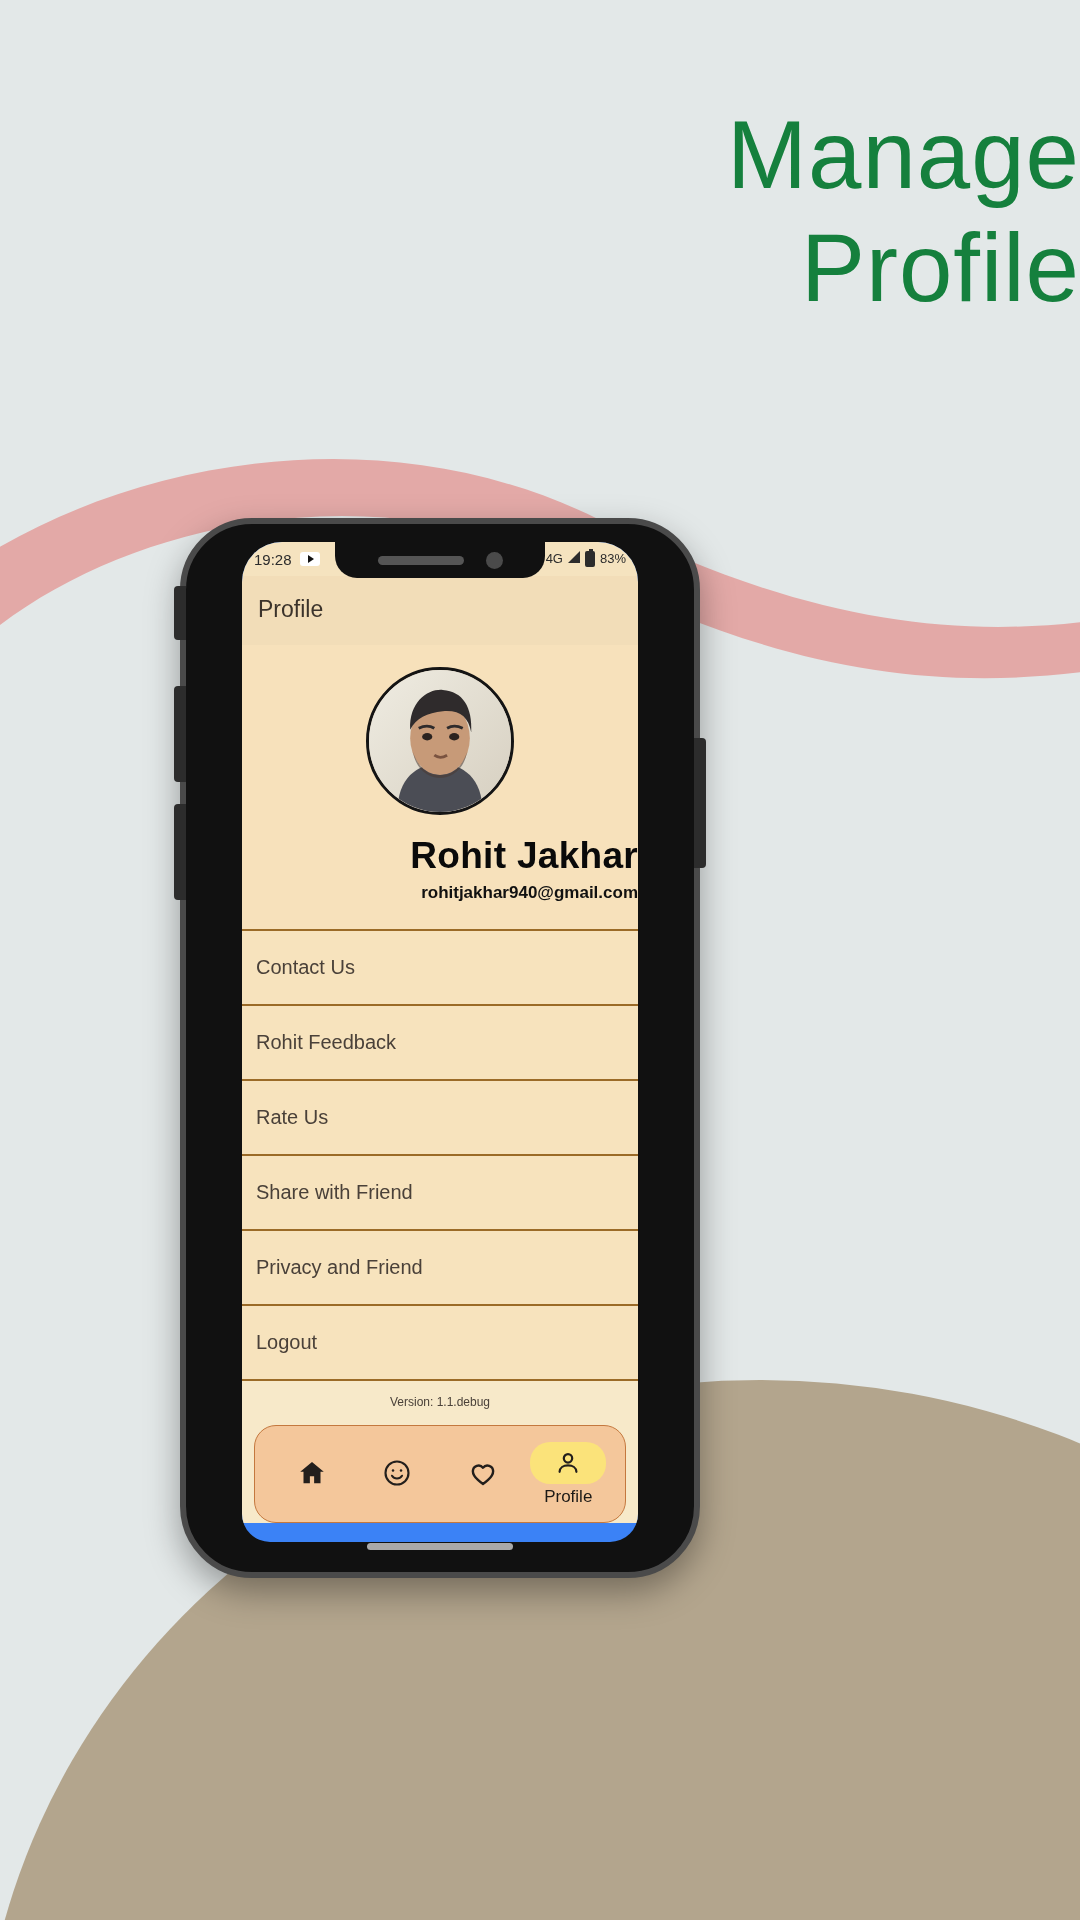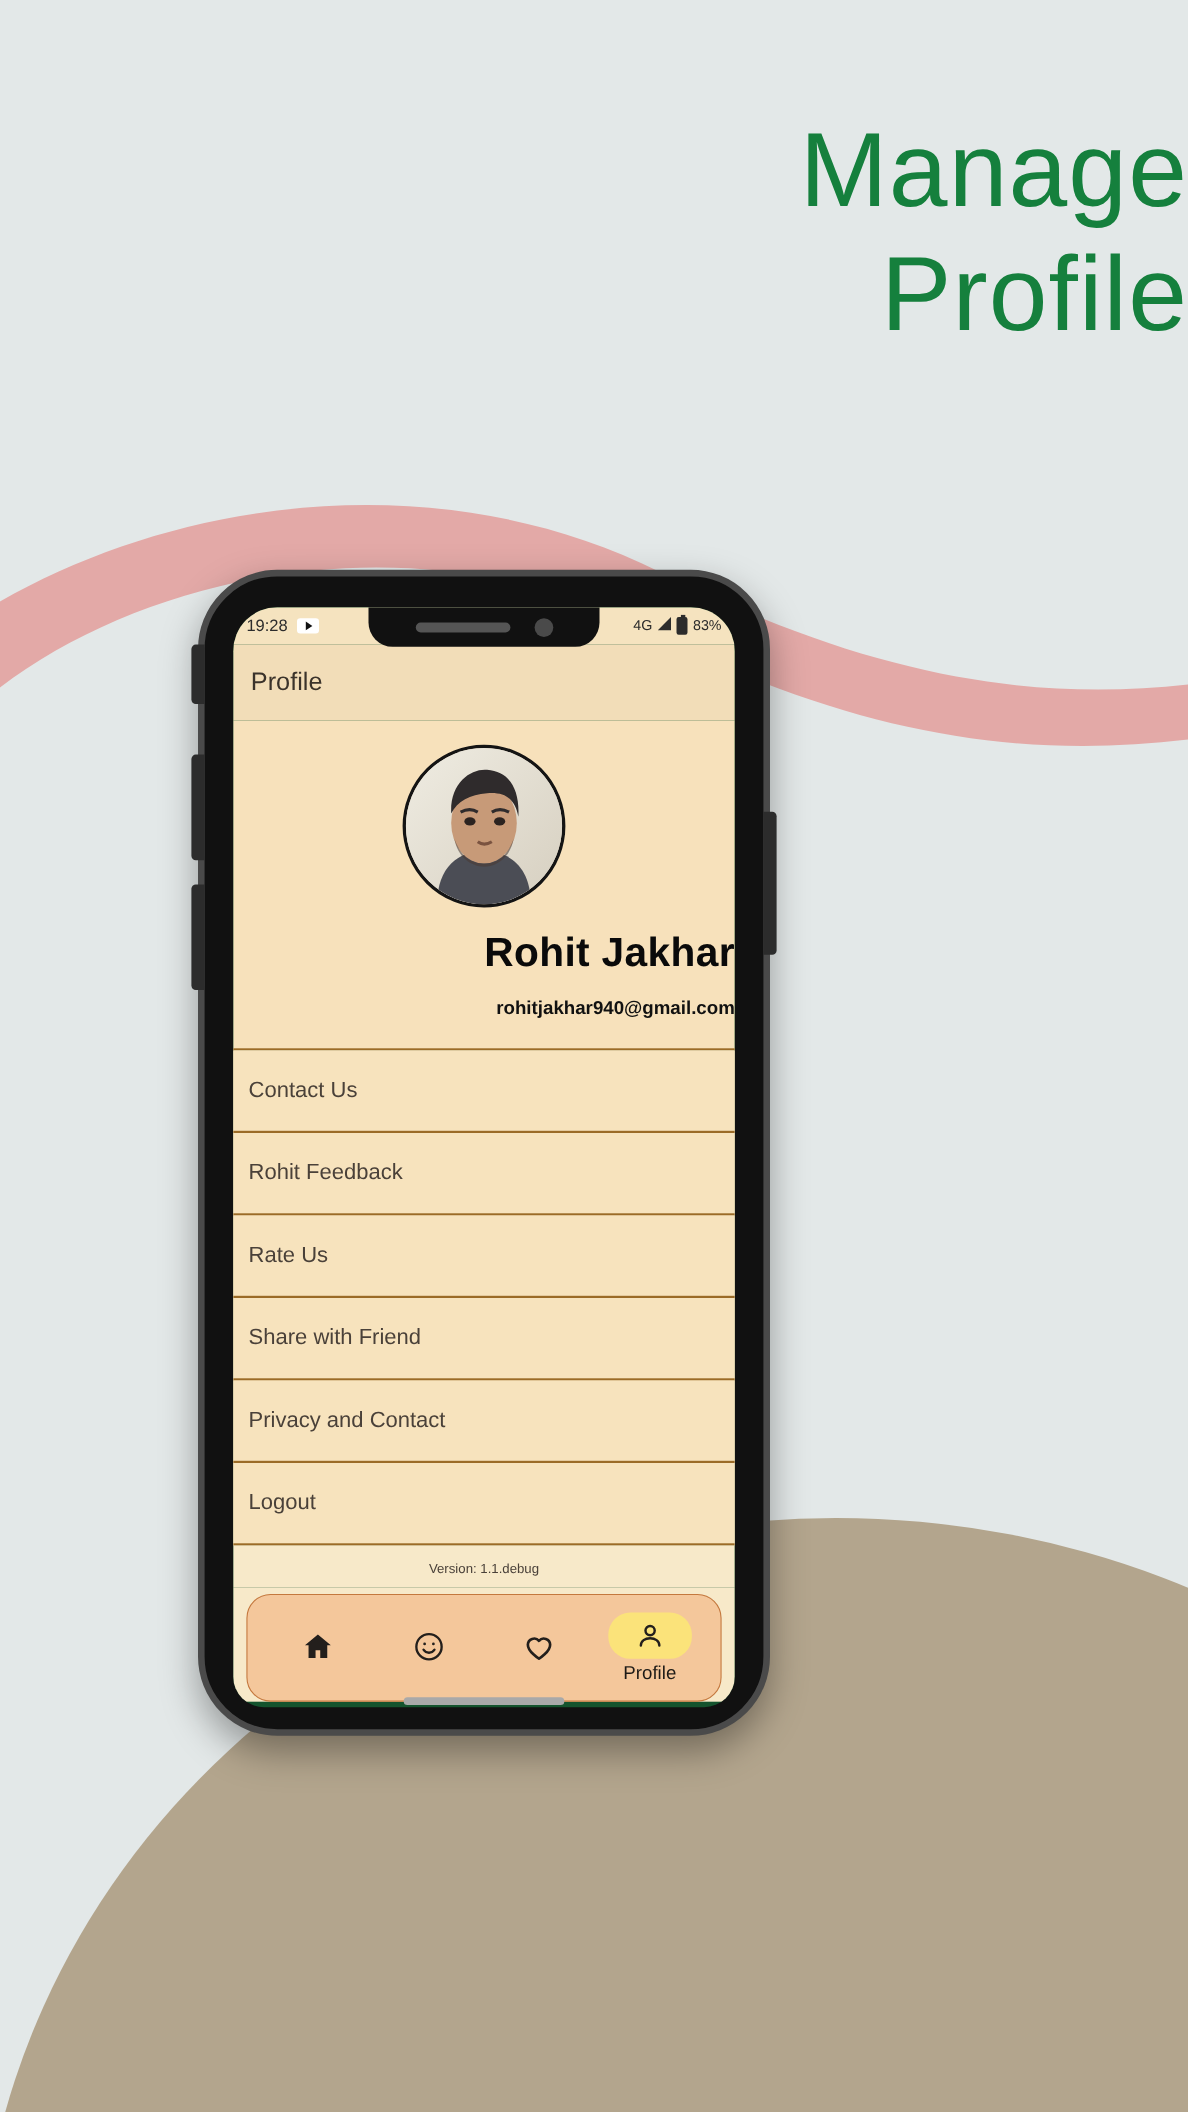--- a/index.html
+++ b/index.html
@@ -46,24 +46,24 @@
     z-index:4;
   }
   .side-btn { position:absolute; left:-12px; background:#2c2c2c; width:12px; border-radius:4px 0 0 4px; }
   .side-btn.b1 { top:62px;  height:54px; }
   .side-btn.b2 { top:162px; height:96px; }
   .side-btn.b3 { top:280px; height:96px; }
   .side-btn.r1 { left:auto; right:-12px; top:214px; height:130px; border-radius:0 4px 4px 0; }
 
   .screen {
     position:absolute;
-    left:50%; top:28px;
+    left:50%; top:18px;
     transform:translateX(-50%);
-    width:456px; height:1000px;
-    background:#14532d;
+    width:396px; height:1000px;
+    background:#3b82f6;
     border-radius:40px 40px 28px 28px;
     overflow:hidden;
   }
   .home-indicator {
     position:absolute; left:50%; bottom:22px;
     transform:translateX(-50%);
     width:146px; height:7px;
     background:#a9a9a9; border-radius:4px;
   }
 
@@ -126,21 +126,21 @@
     background:#d9cbb8;
     position:relative;
   }
   .avatar svg { display:block; width:100%; height:100%; }
   .pname {
     margin-top:20px;
     font-size:37px; font-weight:bold; color:#0a0a0a;
     letter-spacing:.3px;
   }
   .pmail {
-    margin-top:20px;
+    margin-top:6px;
     font-size:17px; font-weight:bold; color:#111;
   }
 
   
   .menu { background:#f7e3bd; }
   .menu-item {
     height:75px;
     display:flex; align-items:center;
     padding-left:14px;
     font-size:20px;
@@ -259,21 +259,21 @@
       <div class="menu-item">
         <span>Rohit Feedback</span>
       </div>
       <div class="menu-item">
         <span>Rate Us</span>
       </div>
       <div class="menu-item">
         <span>Share with Friend</span>
       </div>
       <div class="menu-item">
-        <span>Privacy and Contact</span>
+        <span>Privacy and Friend</span>
       </div>
       <div class="menu-item">
         <span>Logout</span>
       </div>
     </div>
 
     <div class="version">Version: 1.1.debug</div>
 
     <div class="navwrap">
       <div class="navbar">

